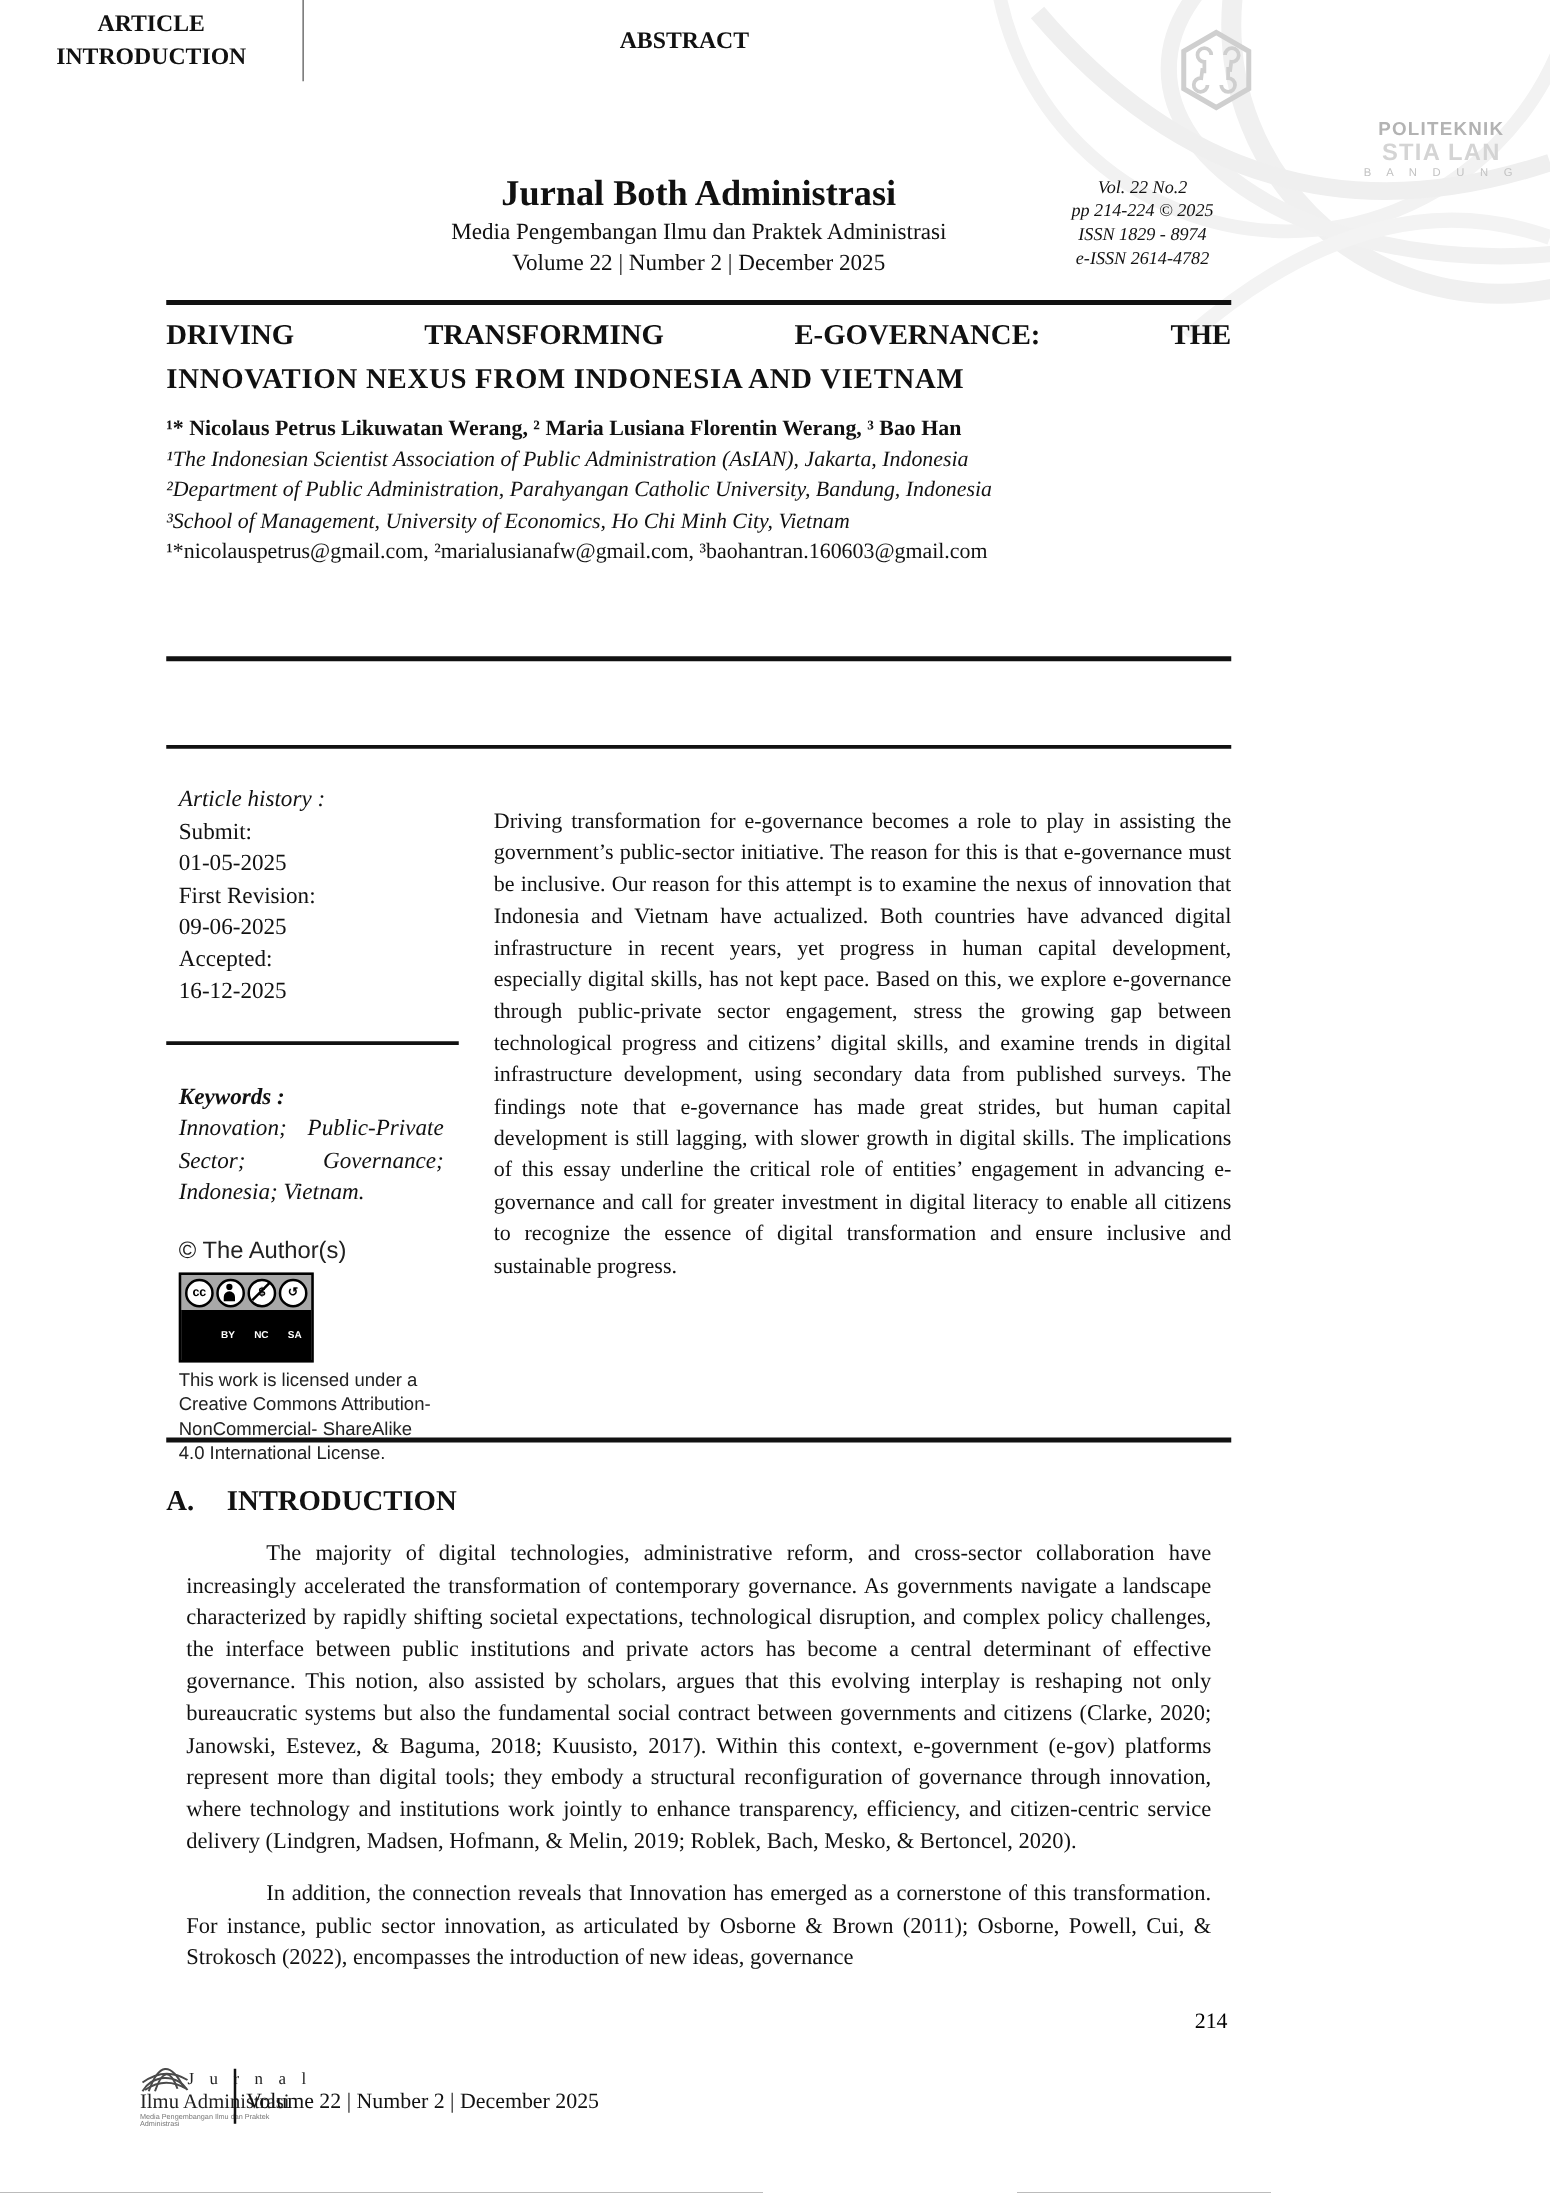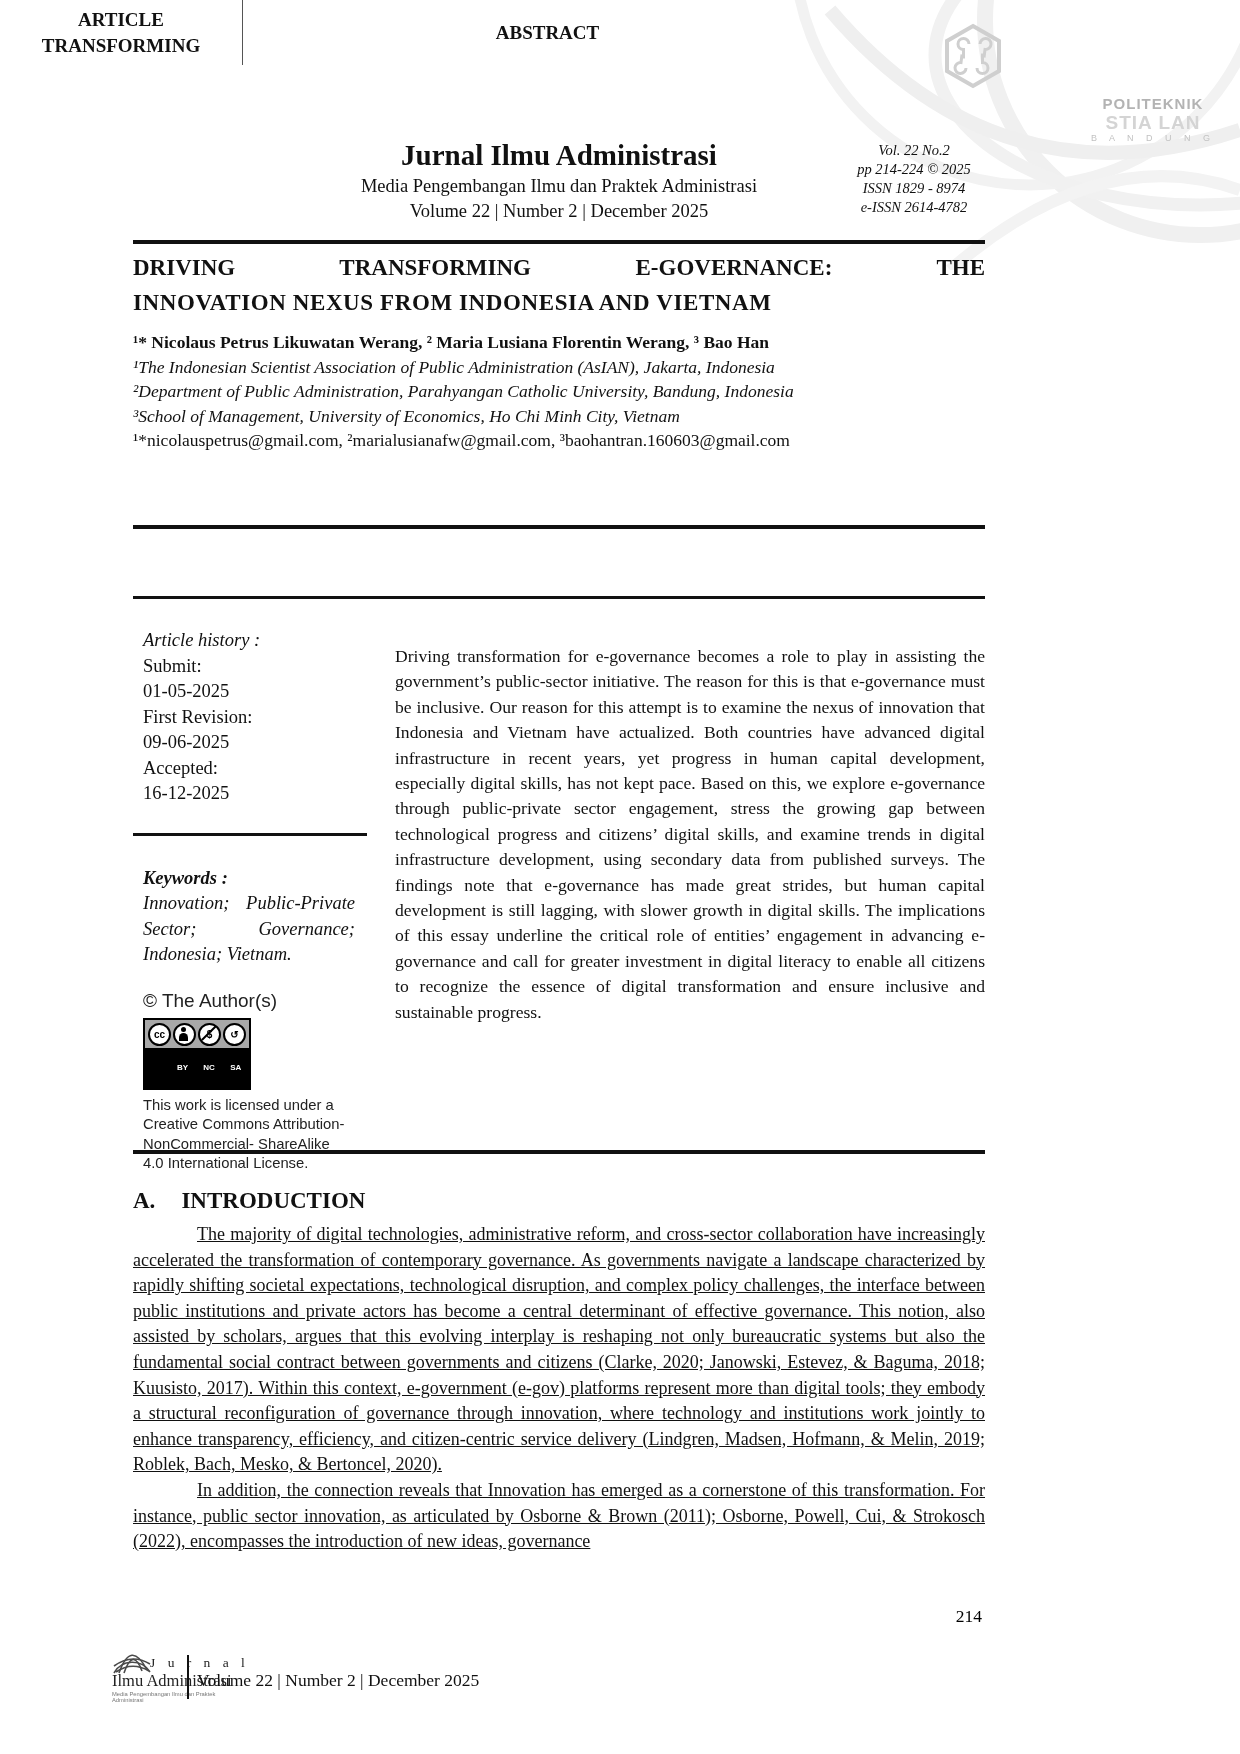--- a/index.html
+++ b/index.html
@@ -66,21 +66,21 @@
   .cc-strip span:first-child{visibility:hidden;}
   .license-note{margin:6px 0 0 10px;width:206px;font-family:"Liberation Sans", sans-serif;
     font-size:14.8px;line-height:19.5px;color:#222;}
   
   .abscol{top:604px;left:395px;width:590px;}
   .abstext{margin-top:40px;font-size:17.6px;line-height:25.4px;text-align:justify;}
   
   .intro{top:1188px;left:133px;width:852px;}
   .intro-head{font-weight:bold;font-size:23px;margin-bottom:8px;}
   .intro-head .letter{margin-right:26px;}
-  .intro p{margin:0;font-size:18px;line-height:25.6px;text-align:justify;text-indent:64px;text-decoration:underline;}
+  .intro p{margin:16px;font-size:18px;line-height:25.6px;text-align:justify;text-indent:64px;}
   
   .pagenum{position:absolute;top:1606px;right:258px;z-index:1;
     font-family:Liberation Serif, serif;font-size:17.5px;color:#000;}
   .flogo-title{position:absolute;top:1655px;left:150px;z-index:1;font-size:13.5px;letter-spacing:4.5px;color:#222;}
   .flogo-sub{position:absolute;top:1671px;left:112px;z-index:1;font-size:16.5px;color:#222;}
   .flogo-tag{position:absolute;top:1691px;left:112px;z-index:1;font-size:5.8px;color:#777;
     font-family:"Liberation Sans", sans-serif;width:120px;}
   .fdivider{position:absolute;top:1655px;left:187px;width:2px;height:44px;background:#111;z-index:1;}
   .fissue{position:absolute;top:1670px;left:197px;z-index:1;font-size:17.5px;color:#111;}
   .fglobe{position:absolute;top:1645px;left:112px;z-index:1;}
@@ -105,21 +105,21 @@
         <path d="M210,44 a5.5,5.5 0 1 1 5,5.5 l-1,8"></path>
         <path d="M196,68 a5.5,5.5 0 1 1 -5,-5.5 l1,-8"></path>
       </g>
     </g>
   </svg>
   <div class="wm-text wm-l1">POLITEKNIK</div>
   <div class="wm-text wm-l2">STIA LAN</div>
   <div class="wm-text wm-l3">B A N D U N G</div>
 
   <div class="layer jheader">
-    <div class="jtitle">Jurnal Ilmu Administrasi</div>
+    <div class="jtitle">Jurnal Both Administrasi</div>
     <div class="jsub">Media Pengembangan Ilmu dan Praktek Administrasi</div>
     <div class="jissue">Volume 22 | Number 2 | December 2025</div>
     <div class="jmeta">
       <div>Vol. 22 No.2</div>
       <div>pp 214-224 © 2025</div>
       <div>ISSN 1829 - 8974</div>
       <div>e-ISSN 2614-4782</div>
     </div>
   </div>
 
@@ -135,21 +135,21 @@
     <div class="aff">¹The Indonesian Scientist Association of Public Administration (AsIAN), Jakarta, Indonesia</div>
     <div class="aff">²Department of Public Administration, Parahyangan Catholic University, Bandung, Indonesia</div>
     <div class="aff">³School of Management, University of Economics, Ho Chi Minh City, Vietnam</div>
     <div>¹*nicolauspetrus@gmail.com, ²marialusianafw@gmail.com, ³baohantran.160603@gmail.com</div>
   </div>
 
   <div class="rule" style="top:525px;height:4px;"></div>
 
   <div class="throw">
     <div class="thcell info">
-      <div class="wrapbox">ARTICLE TRANSFORMING</div>
+      <div class="wrapbox">ARTICLE INTRODUCTION</div>
     </div>
     <div class="thcell abs">
       <div>ABSTRACT</div>
     </div>
   </div>
 
   <div class="rule" style="top:596px;height:3px;"></div>
 
   <div class="layer infocol">
     <div class="history">

